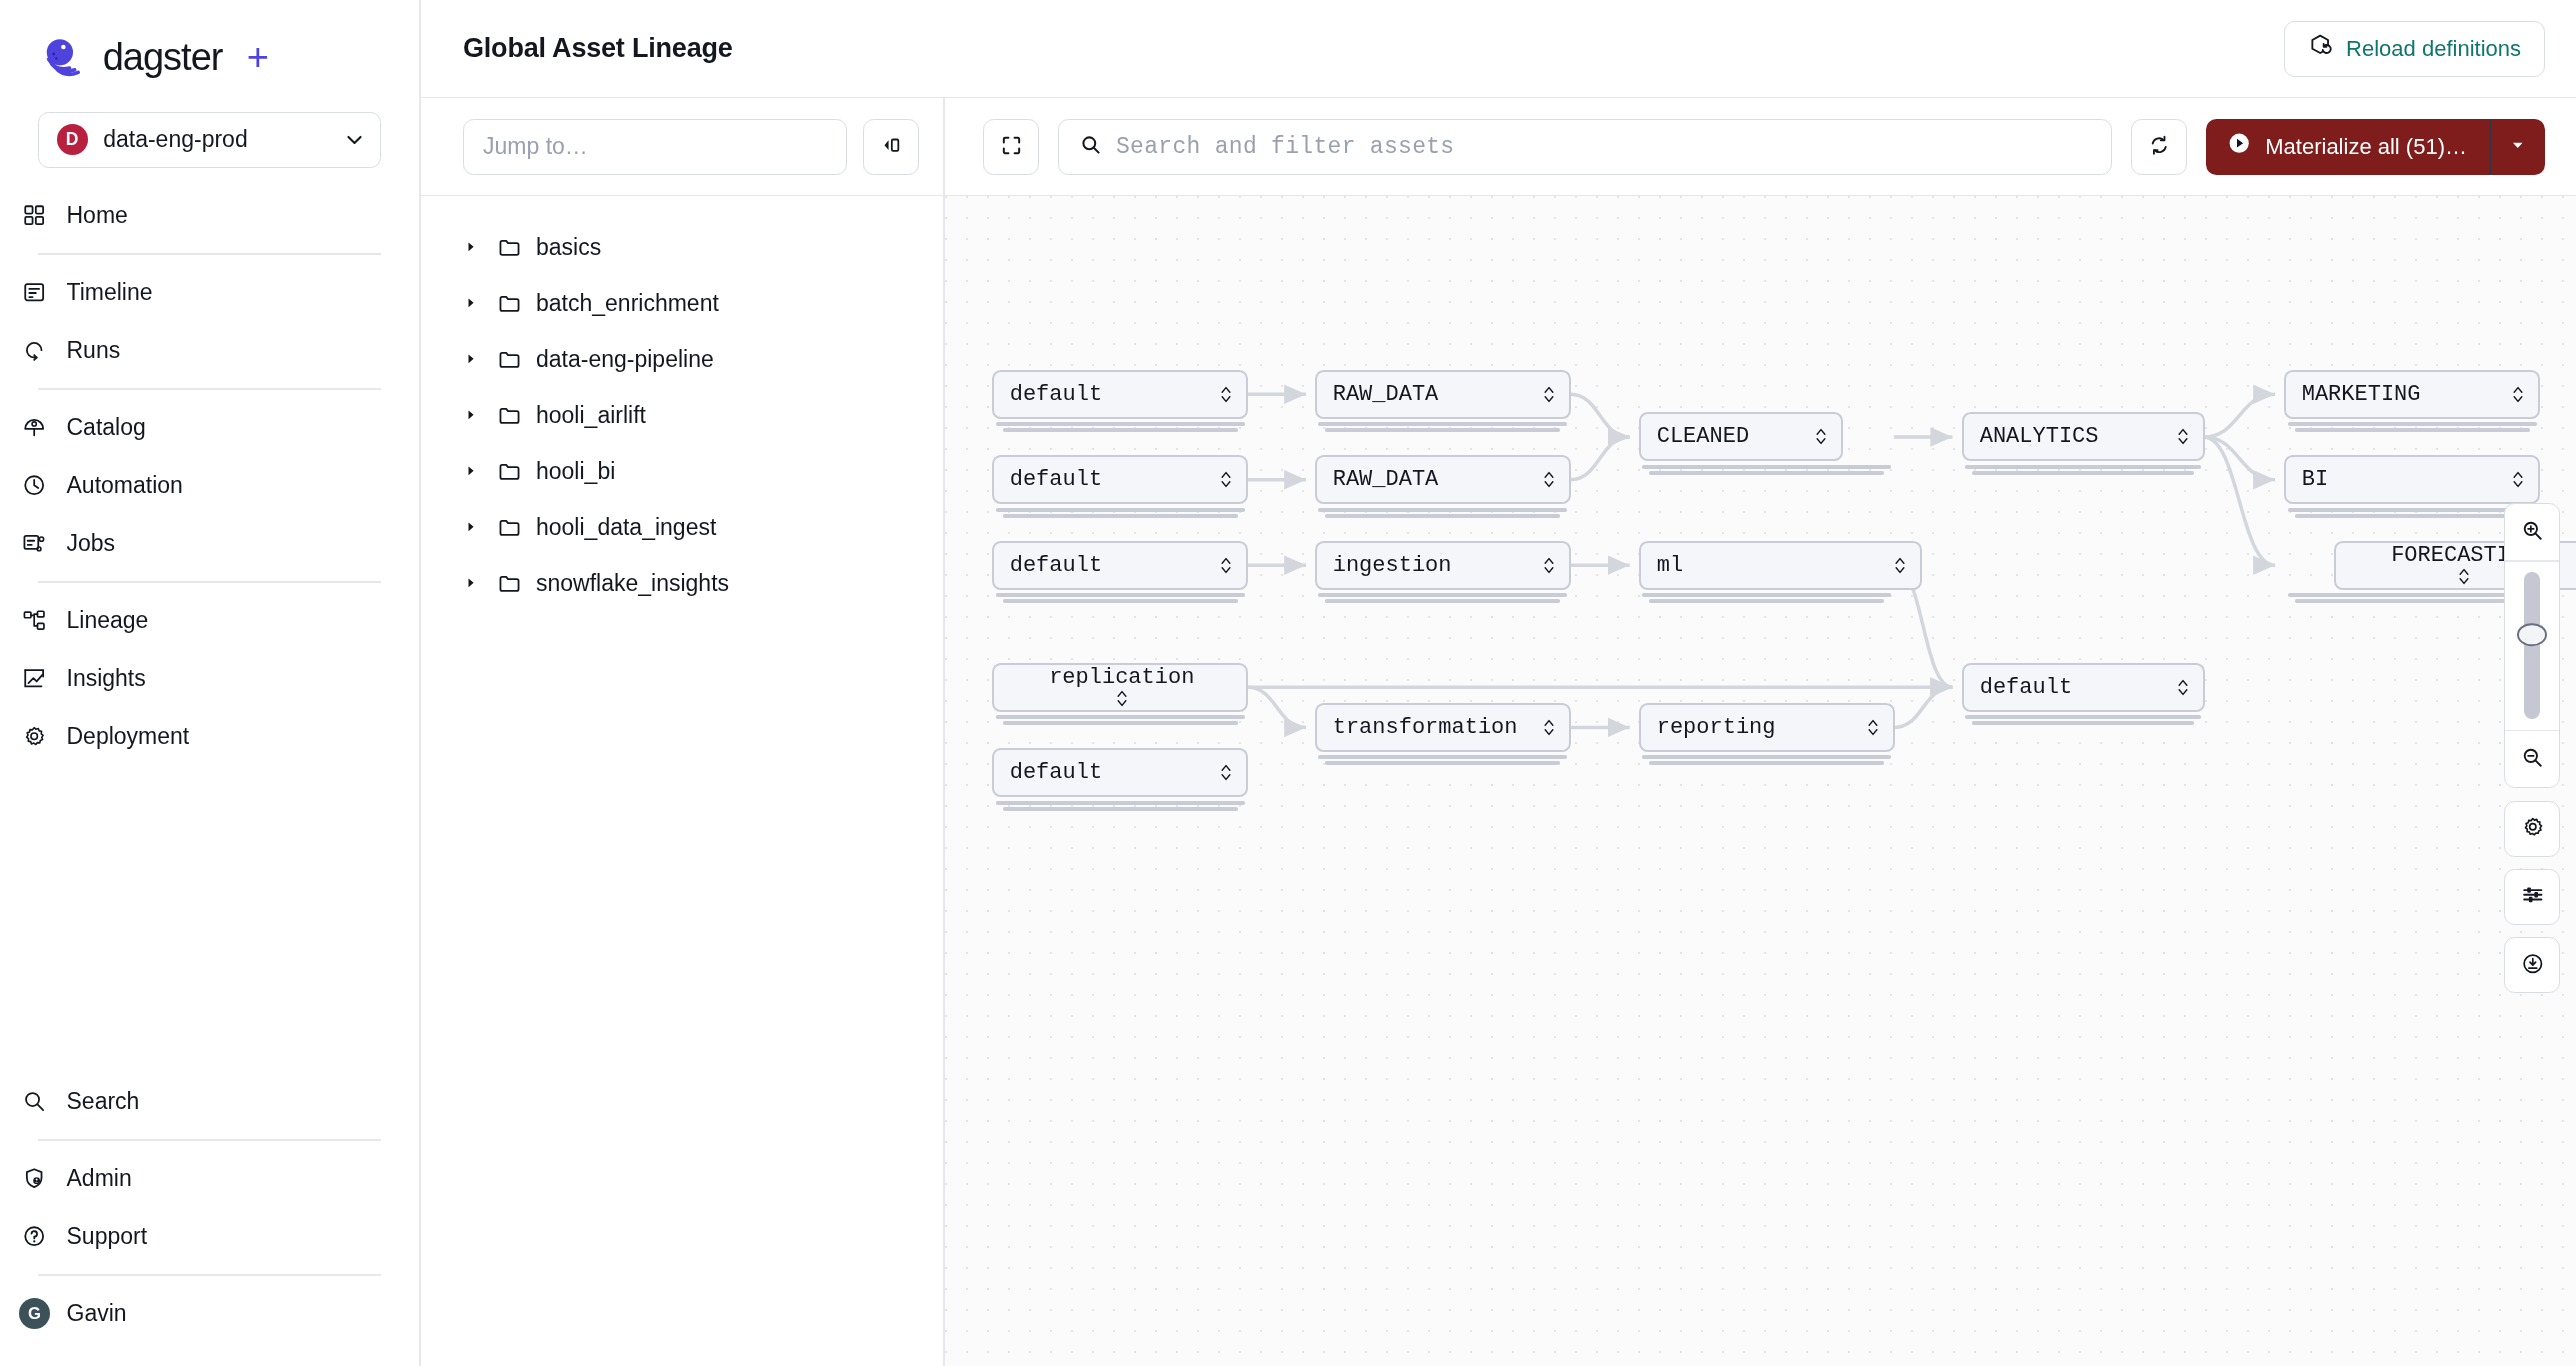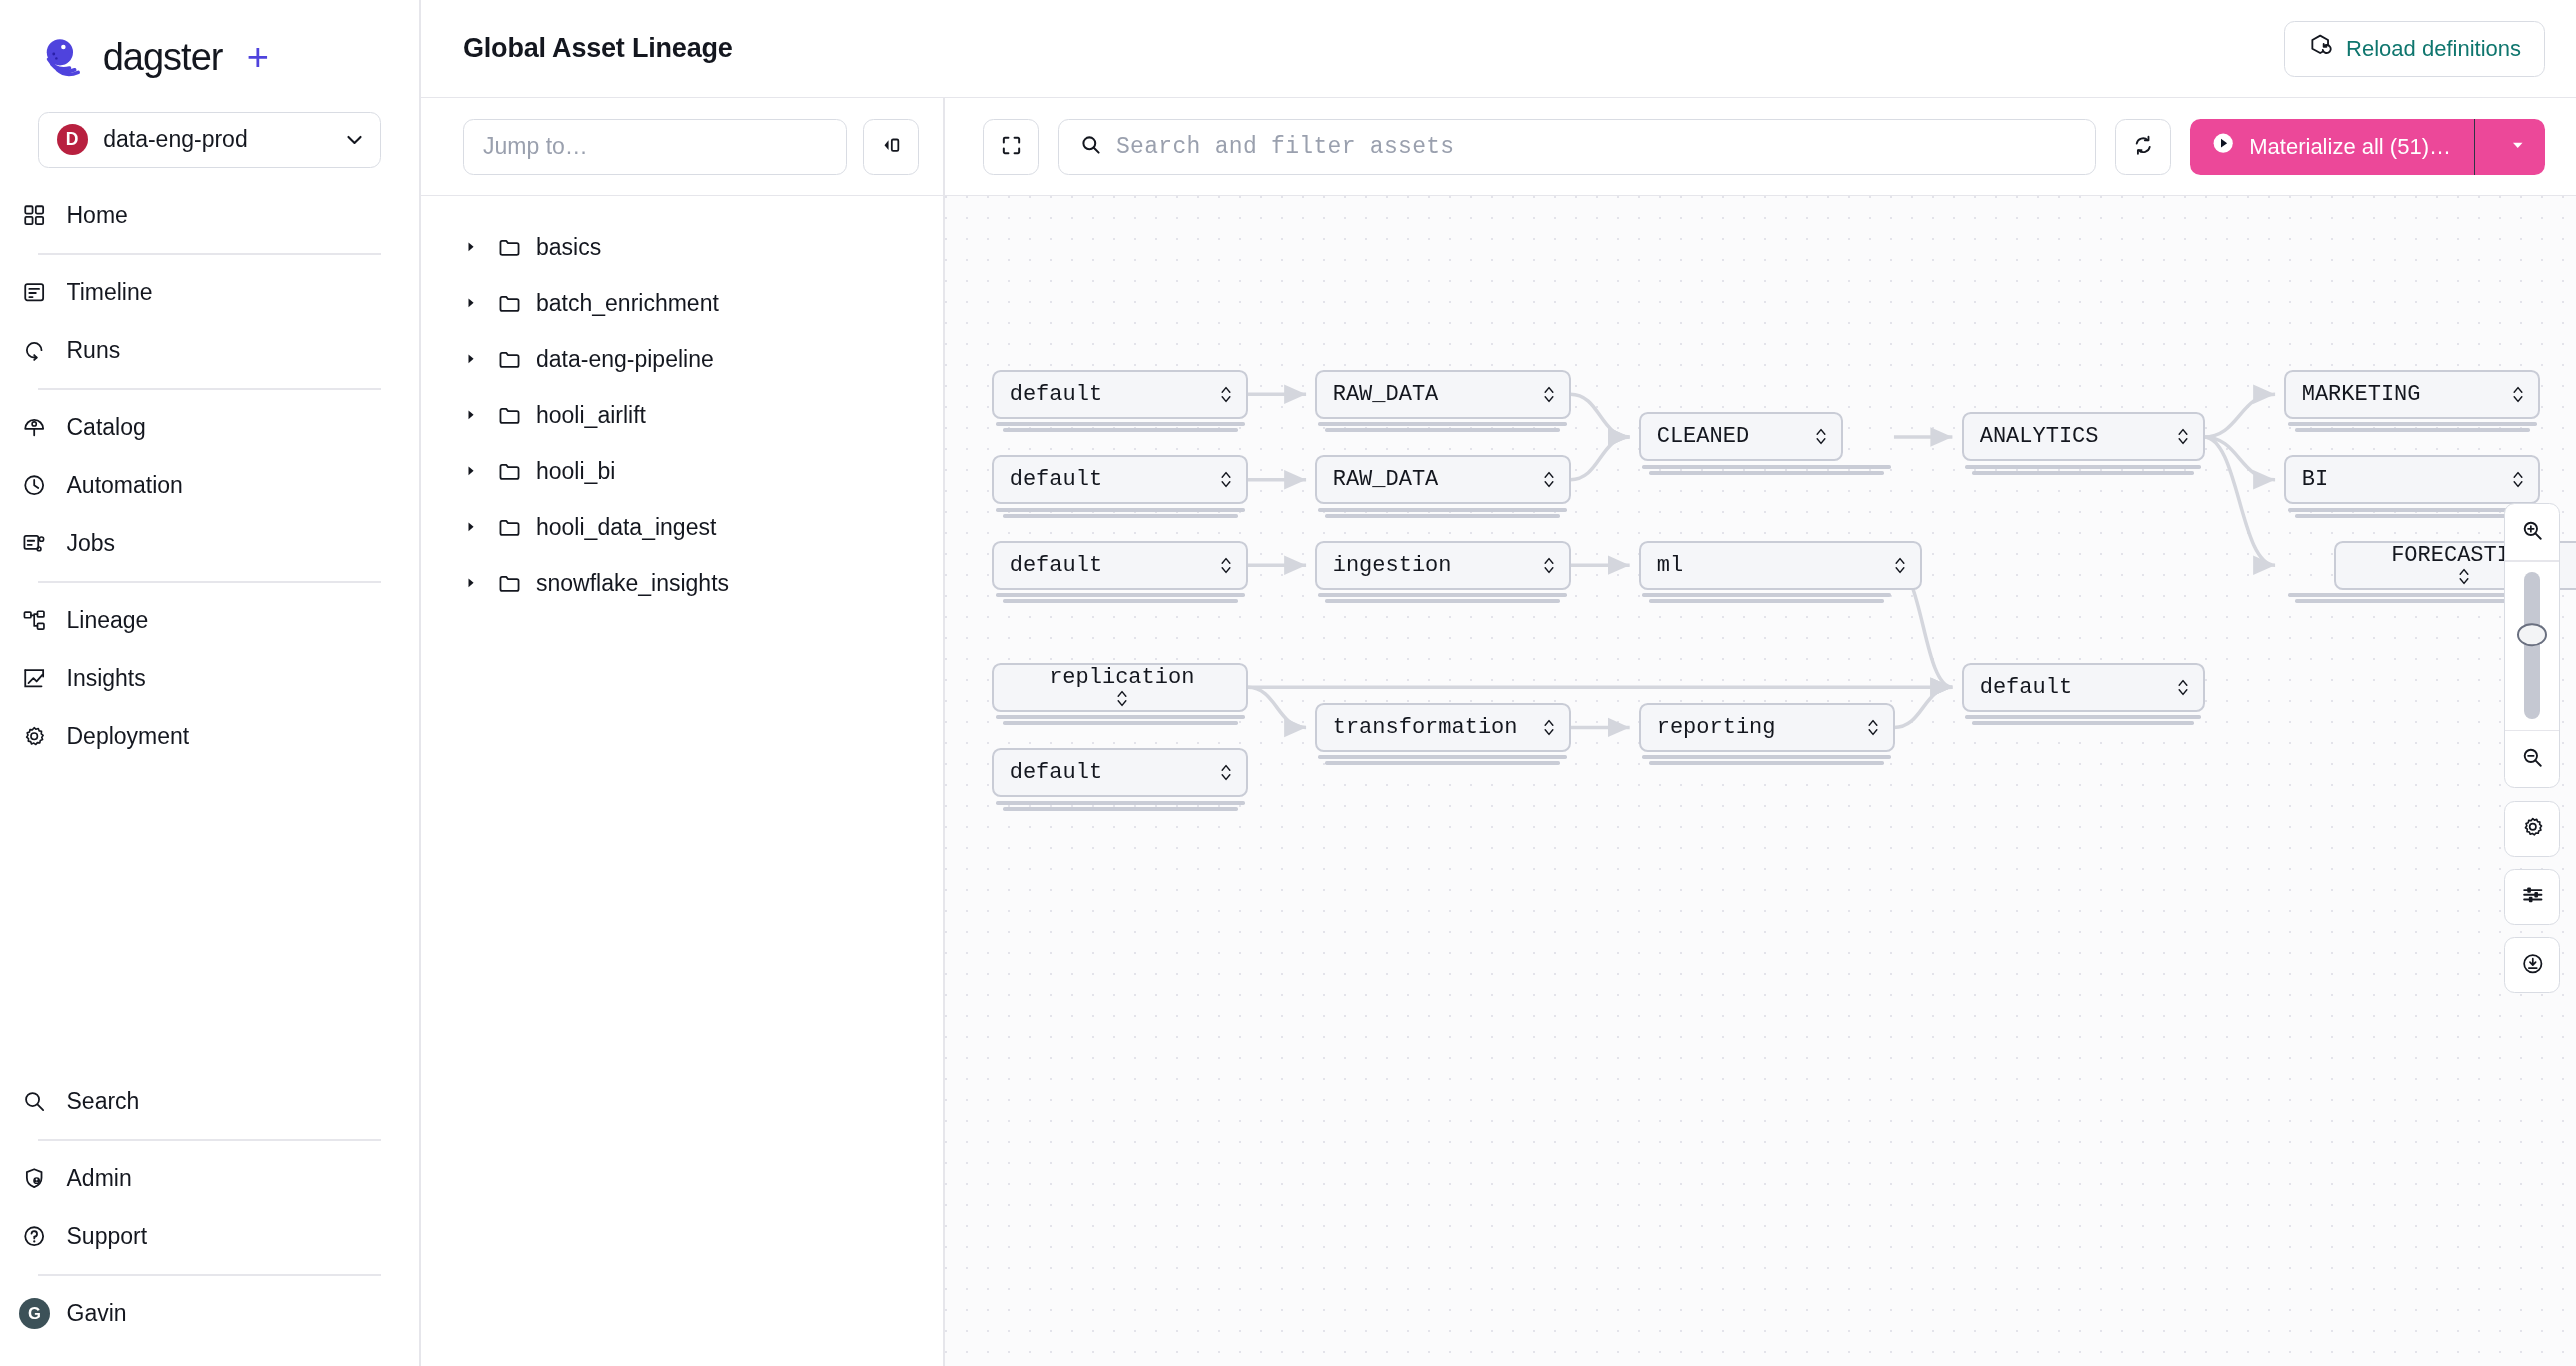--- a/index.html
+++ b/index.html
@@ -126,23 +126,22 @@
     border: 1.7px solid #d9dce3; border-radius: 10.5px;
     display: flex; align-items: center; gap: 14px;
     padding: 0 21px; background: #fff;
   }
   .search-ph {
     font-family: "Liberation Mono", monospace;
     font-size: 23px; color: #9aa0ae; letter-spacing: 0.3px;
   }
   .materialize {
     display: flex; align-items: stretch; height: 56px;
-    background: #ec4899; border-radius: 10.5px; cursor: pointer;
+    background: #7f1d1d; border-radius: 10.5px; cursor: pointer;
     flex: 0 0 auto;
-    gap: 16px;
   }
   .materialize-main {
     display: flex; align-items: center; gap: 14px;
     padding: 0 23px 0 21px; color: #fff; font-size: 22px;
     border-right: 1.7px solid #2e3545;
   }
   .materialize-caret { display: flex; align-items: center; justify-content: center; width: 54px; }
 
   
   .body { flex: 1; display: flex; min-height: 0; }

